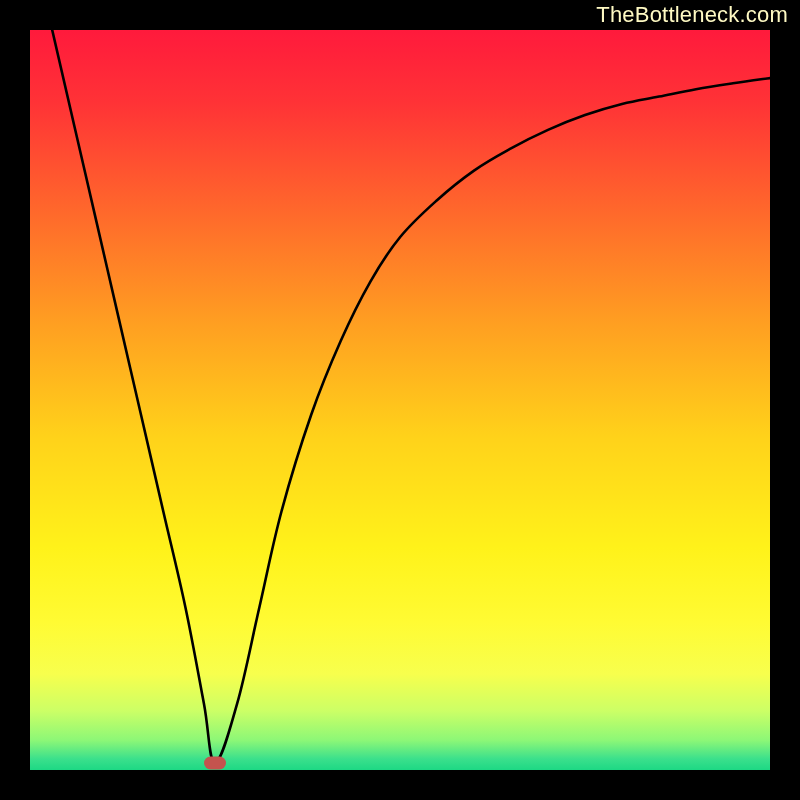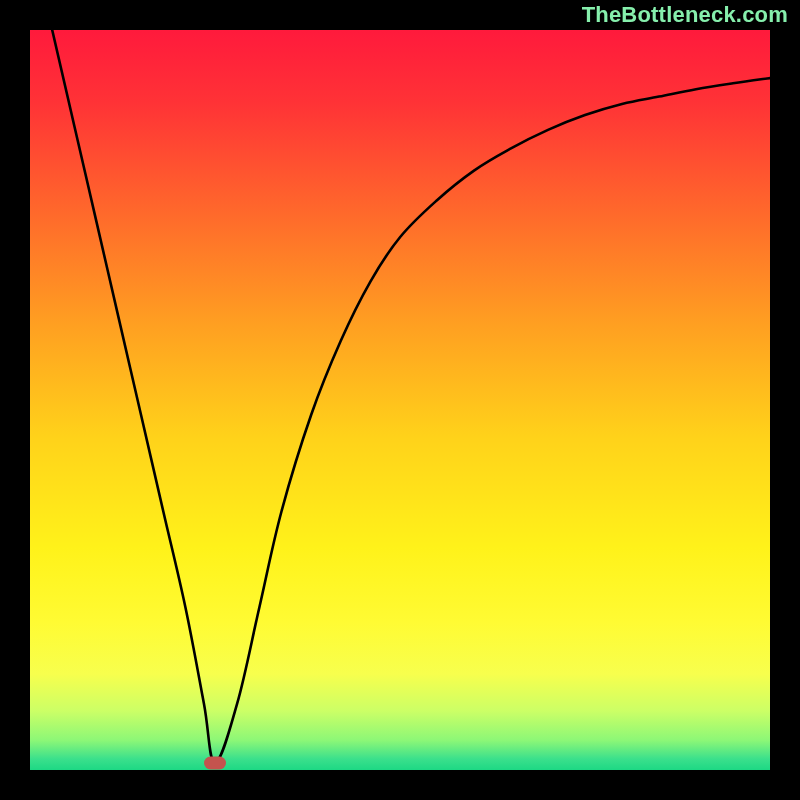--- a/index.html
+++ b/index.html
@@ -14,23 +14,23 @@
   .frame {
     position: relative;
     width: 800px;
     height: 800px;
     background: #000;
   }
   .watermark {
     position: absolute;
     top: 2px;
     right: 12px;
-    color: #86efac;
+    color: #fef9c3;
     font-size: 22px;
-    font-weight: 700;
+    font-weight: 400;
     letter-spacing: 0.2px;
     z-index: 5;
     user-select: none;
   }
   .plot-area {
     position: absolute;
     left: 30px;
     top: 30px;
     width: 740px;
     height: 740px;

